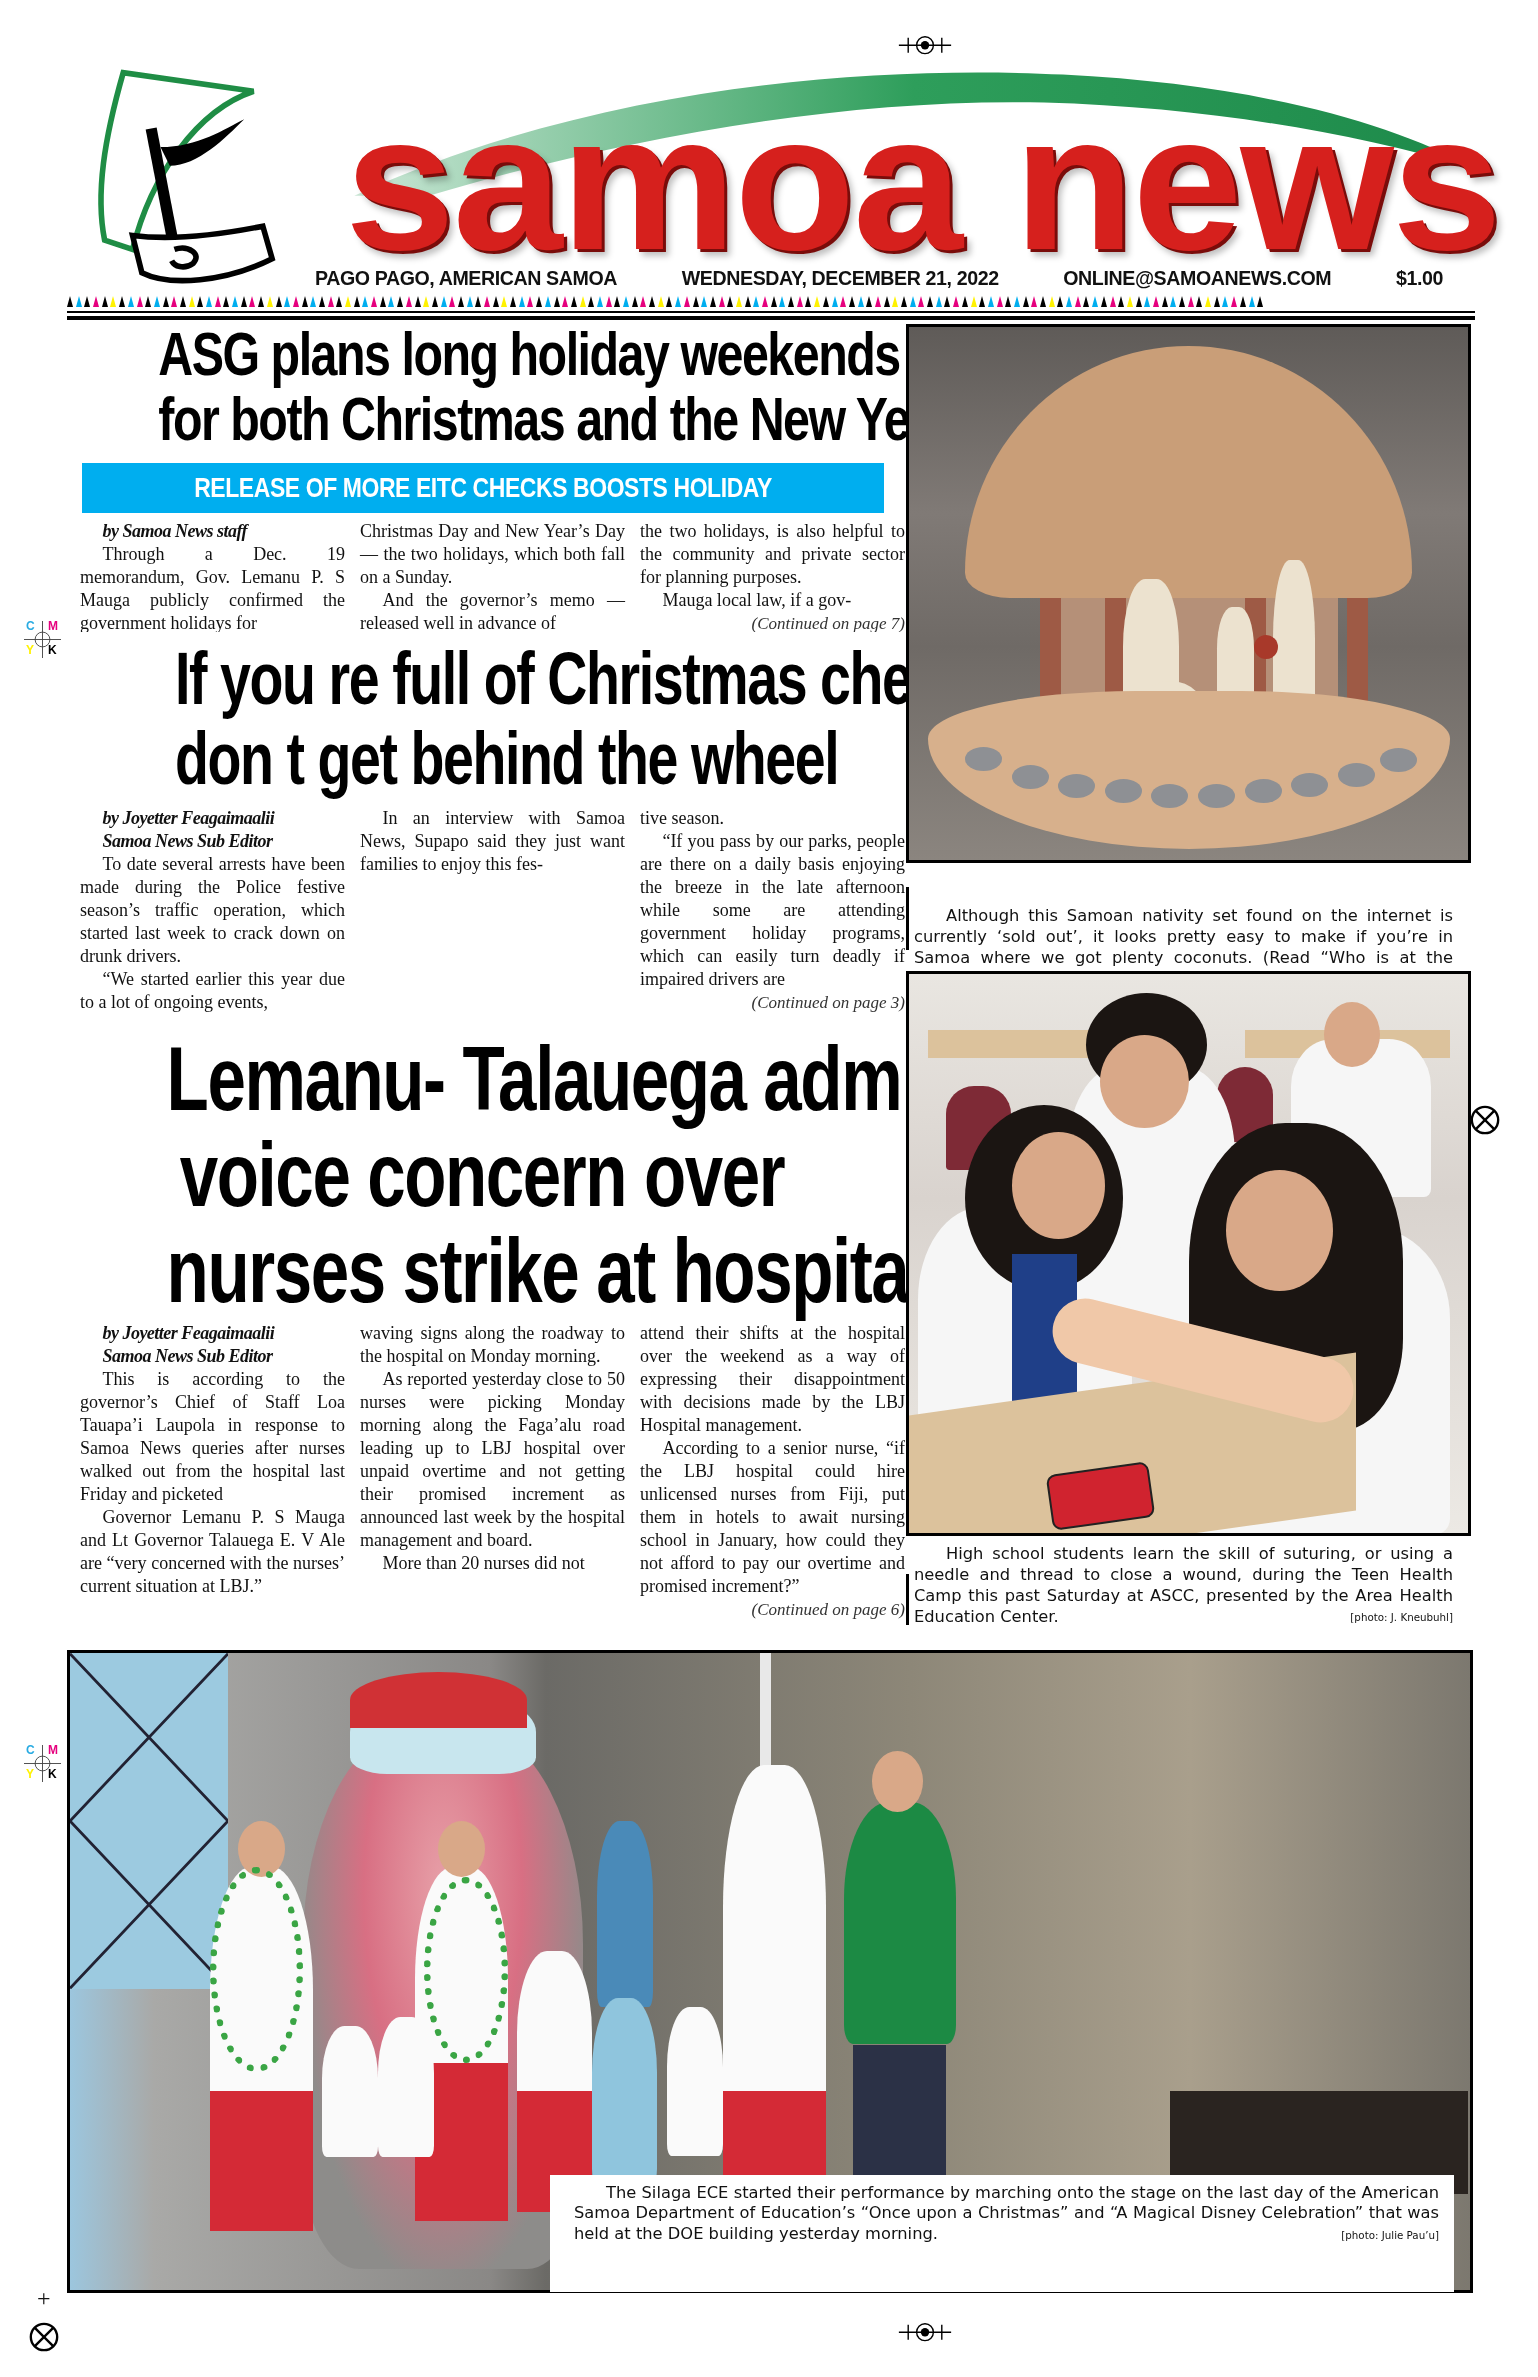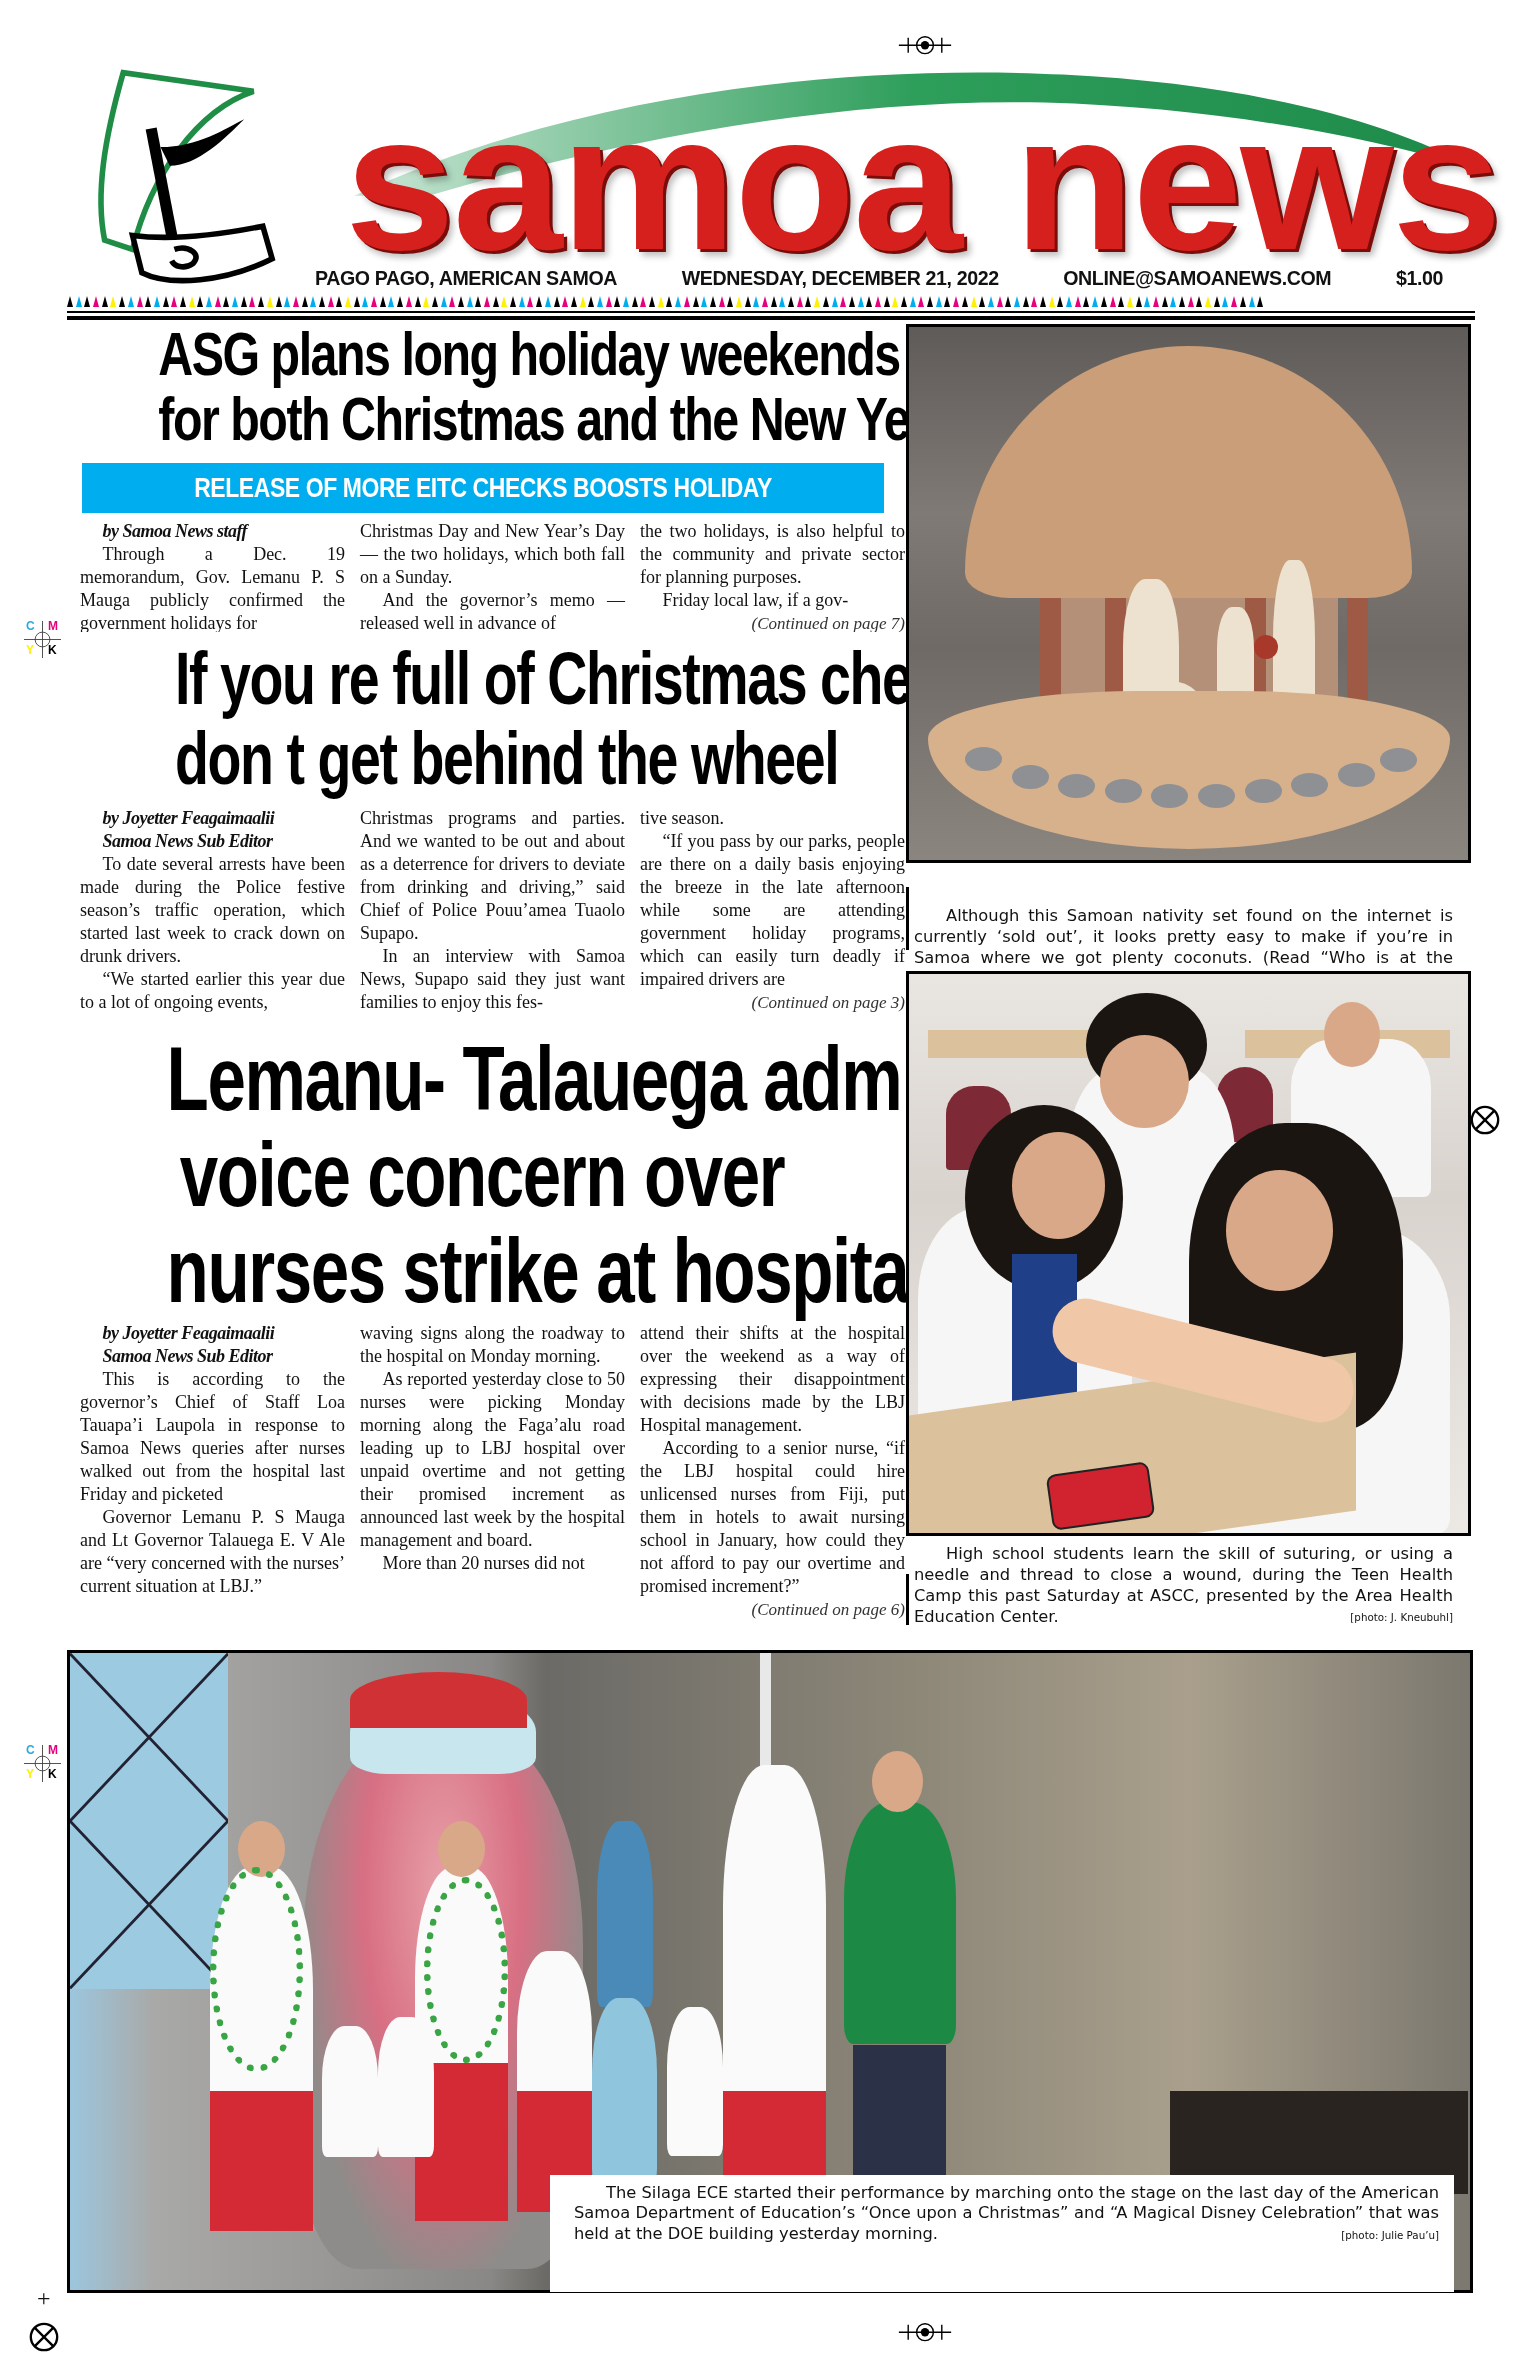--- a/index.html
+++ b/index.html
@@ -343,38 +343,37 @@
   <div class="col">
     <p class="byline">by Samoa News staff</p>
     <p>Through a Dec. 19 memorandum, Gov. Lemanu P. S Mauga publicly confirmed the government holidays for</p>
   </div>
   <div class="col">
     <p class="noind">Christmas Day and New Year’s Day — the two holidays, which both fall on a Sunday.</p>
     <p>And the governor’s memo — released well in advance of</p>
   </div>
   <div class="col">
     <p class="noind">the two holidays, is also helpful to the community and private sector for planning purposes.</p>
-    <p>Friday local law, if a gov-</p>
+    <p>Mauga local law, if a gov-</p>
     <p class="cont">(Continued on page 7)</p>
   </div>
 </div>
 
 <div class="abs headline h2">
   <div>If you re full of Christmas  cheer</div>
   <div>don t get behind the wheel</div>
 </div>
 <div class="abs a2 cols">
   <div class="col">
     <p class="byline">by Joyetter Feagaimaalii</p>
     <p class="byline">Samoa News Sub Editor</p>
     <p>To date several arrests have been made during the Police festive season’s traffic operation, which started last week to crack down on drunk drivers.</p>
     <p>“We started earlier this year due to a lot of ongoing events,</p>
   </div>
   <div class="col">
-    <p class="noind">Christmas programs and parties. And we wanted to be out and about as a deterrence for drivers to deviate from drinking and driving,” said Chief of Police Pouu’amea Tuaolo Supapo.</p>
     <p>In an interview with Samoa News, Supapo said they just want families to enjoy this fes-</p>
   </div>
   <div class="col">
     <p class="noind">tive season.</p>
     <p>“If you pass by our parks, people are there on a daily basis enjoying the breeze in the late afternoon while some are attending government holiday programs, which can easily turn deadly if impaired drivers are</p>
     <p class="cont">(Continued on page 3)</p>
   </div>
 </div>
 
 <div class="abs headline h3">

